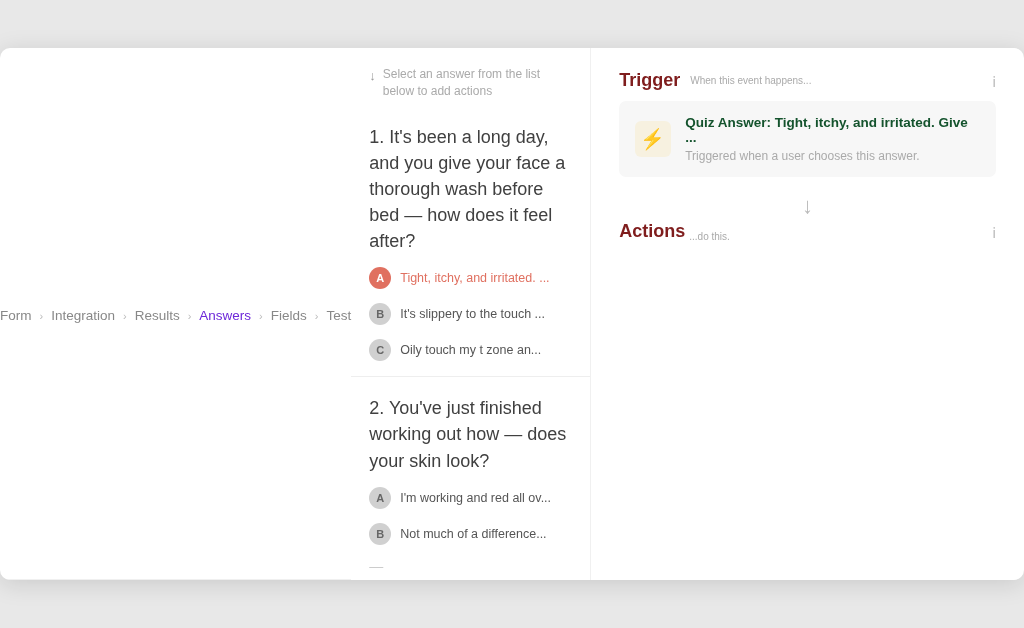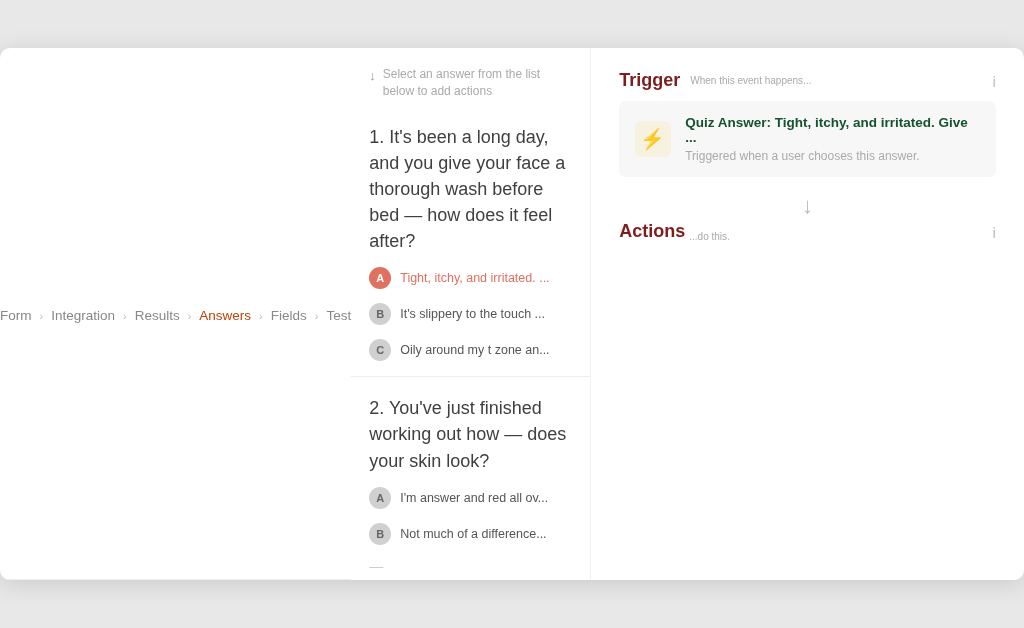--- a/index.html
+++ b/index.html
@@ -34,21 +34,21 @@
       gap: 0;
     }
     .nav-item {
       display: flex;
       align-items: center;
       font-size: 13.5px;
       color: #888;
       gap: 6px;
     }
     .nav-item.active {
-      color: #c2410c;
+      color: #6d28d9;
       font-weight: 500;
     }
     .nav-chevron {
       color: #bbb;
       font-size: 11px;
       margin: 0 8px;
     }
     
     .content-area {
       display: flex;
@@ -292,32 +292,32 @@
       <div class="sidebar-option selected">
         <div class="option-badge">A</div>
         <span class="option-text">Tight, itchy, and irritated. ...</span>
       </div>
       <div class="sidebar-option">
         <div class="option-badge">B</div>
         <span class="option-text">It's slippery to the touch ...</span>
       </div>
       <div class="sidebar-option">
         <div class="option-badge">C</div>
-        <span class="option-text">Oily around my t zone an...</span>
+        <span class="option-text">Oily touch my t zone an...</span>
       </div>
 
       <hr class="sidebar-divider">
 
       <div class="sidebar-question">
         <span>2.</span>
         <span>You've just finished working out how — does your skin look?</span>
       </div>
       <div class="sidebar-option">
         <div class="option-badge">A</div>
-        <span class="option-text">I'm answer and red all ov...</span>
+        <span class="option-text">I'm working and red all ov...</span>
       </div>
       <div class="sidebar-option">
         <div class="option-badge">B</div>
         <span class="option-text">Not much of a difference...</span>
       </div>
 
       <div style="padding: 6px 18px; color: #ccc; font-size: 14px;">—</div>
     </aside>
 
     <section class="main-panel">

